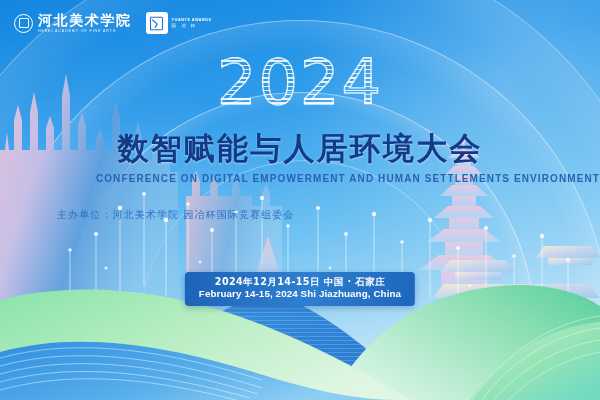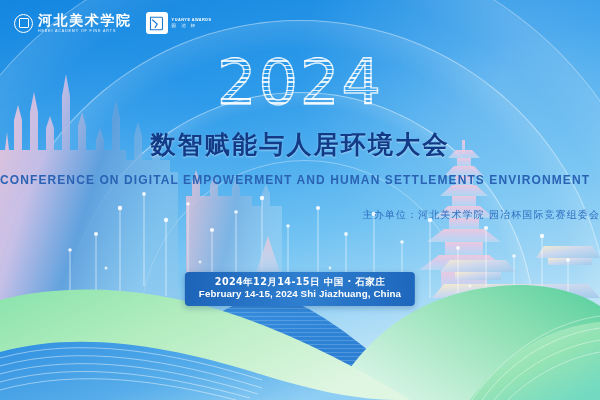--- a/index.html
+++ b/index.html
@@ -78,31 +78,31 @@
         to bottom,
         rgba(255,255,255,.85) 0px,rgba(255,255,255,.85) 1.4px,
         rgba(255,255,255,0) 1.4px,rgba(255,255,255,0) 4.2px);
     -webkit-background-clip:text;background-clip:text;
     line-height:1;
   }
 
   
   .titleCN{
     position:absolute;left:0;right:0;top:128px;text-align:center;z-index:26;
-    font-size:25px;font-weight:700;color:#123a86;letter-spacing:2.2px;
+    font-size:31px;font-weight:700;color:#123a86;letter-spacing:2.2px;
     font-family:"DejaVu Sans","Liberation Sans",sans-serif;
     text-shadow:0 1px 2px rgba(255,255,255,.45);
   }
   .titleEN{
-    position:absolute;left:0;right:0;top:173px;text-align:left;z-index:26;
-    font-size:12px;color:#2a62b4;letter-spacing:1.1px;font-weight:600;
+    position:absolute;left:0;right:0;top:173px;text-align:right;z-index:26;
+    font-size:10px;color:#2a62b4;letter-spacing:1.1px;font-weight:600;
     white-space:nowrap;
   }
   .hostline{
-    position:absolute;left:16px;right:0;top:208px;text-align:right;z-index:26;
+    position:absolute;left:16px;right:0;top:208px;text-align:left;z-index:26;
     font-size:10px;color:#2d6ec0;letter-spacing:1.1px;
     font-family:"DejaVu Sans","Liberation Sans",sans-serif;
     padding-left:41px;
   }
 
   
   .dateplate{
     position:absolute;left:50%;transform:translateX(-50%);top:272px;z-index:27;
     padding:4px 14px 5px;border-radius:4px;
     background:linear-gradient(100deg,#1c63b8 0%,#2f7fd0 52%,#1d66bc 100%);

